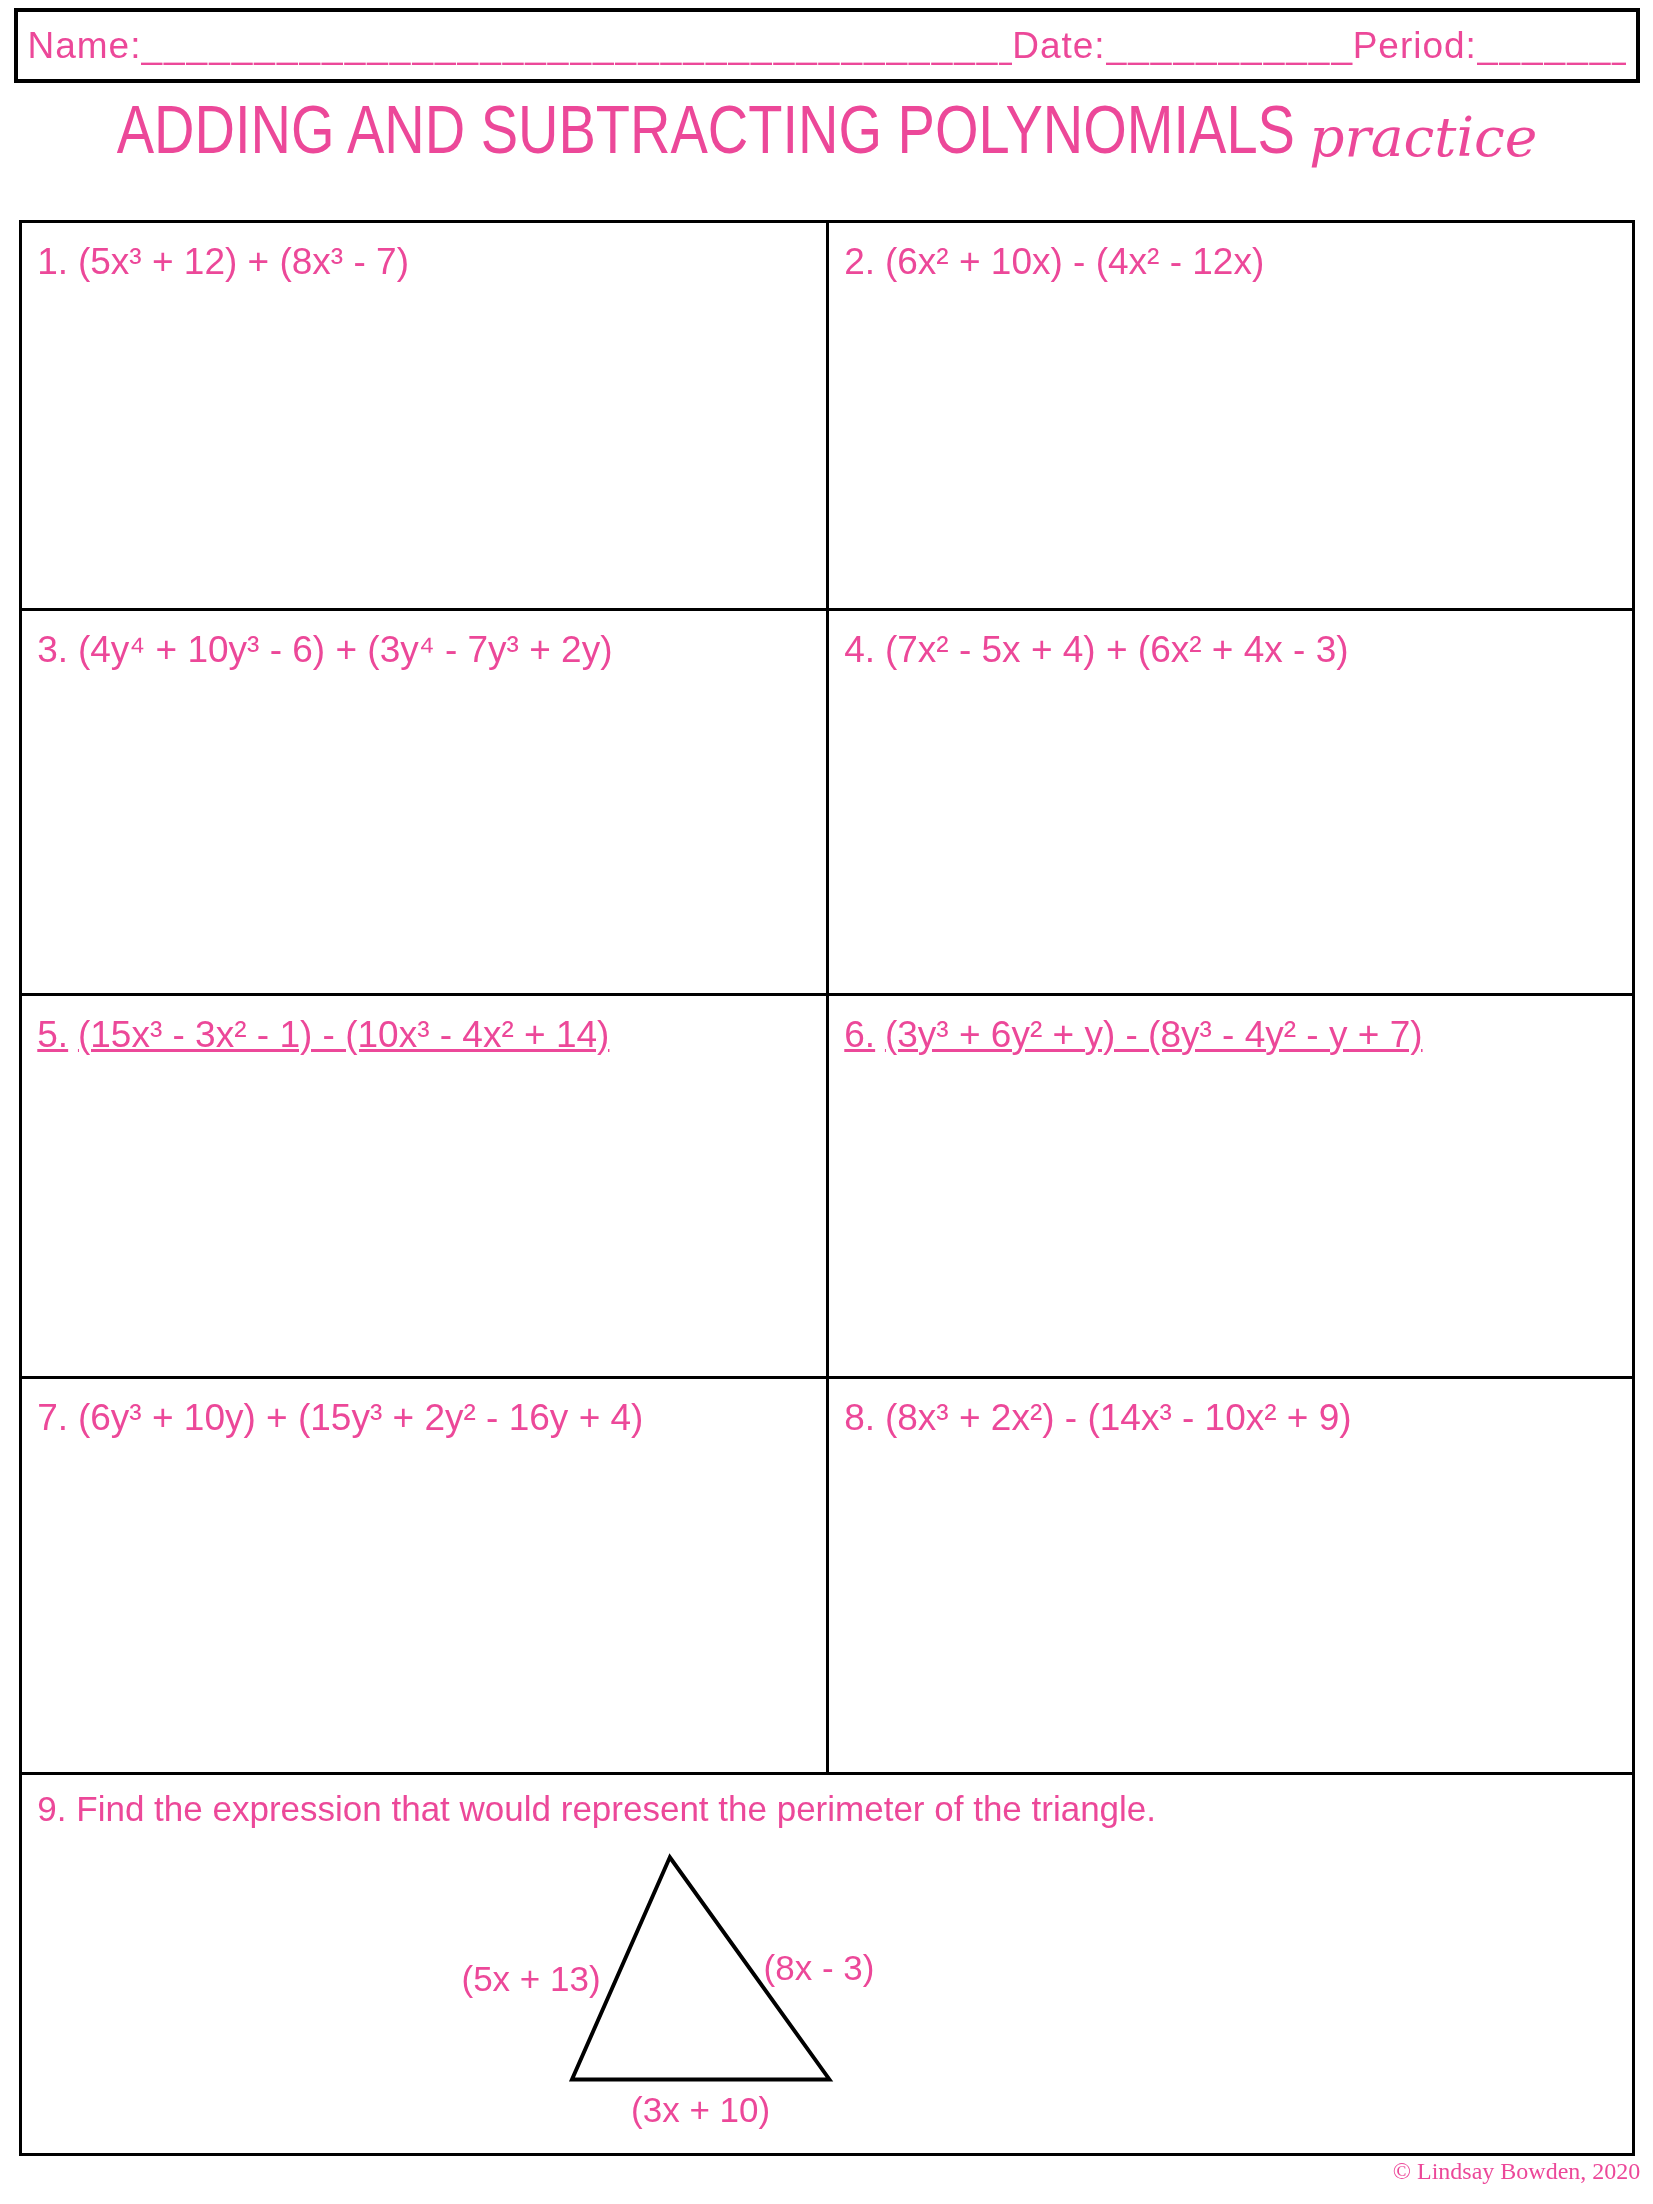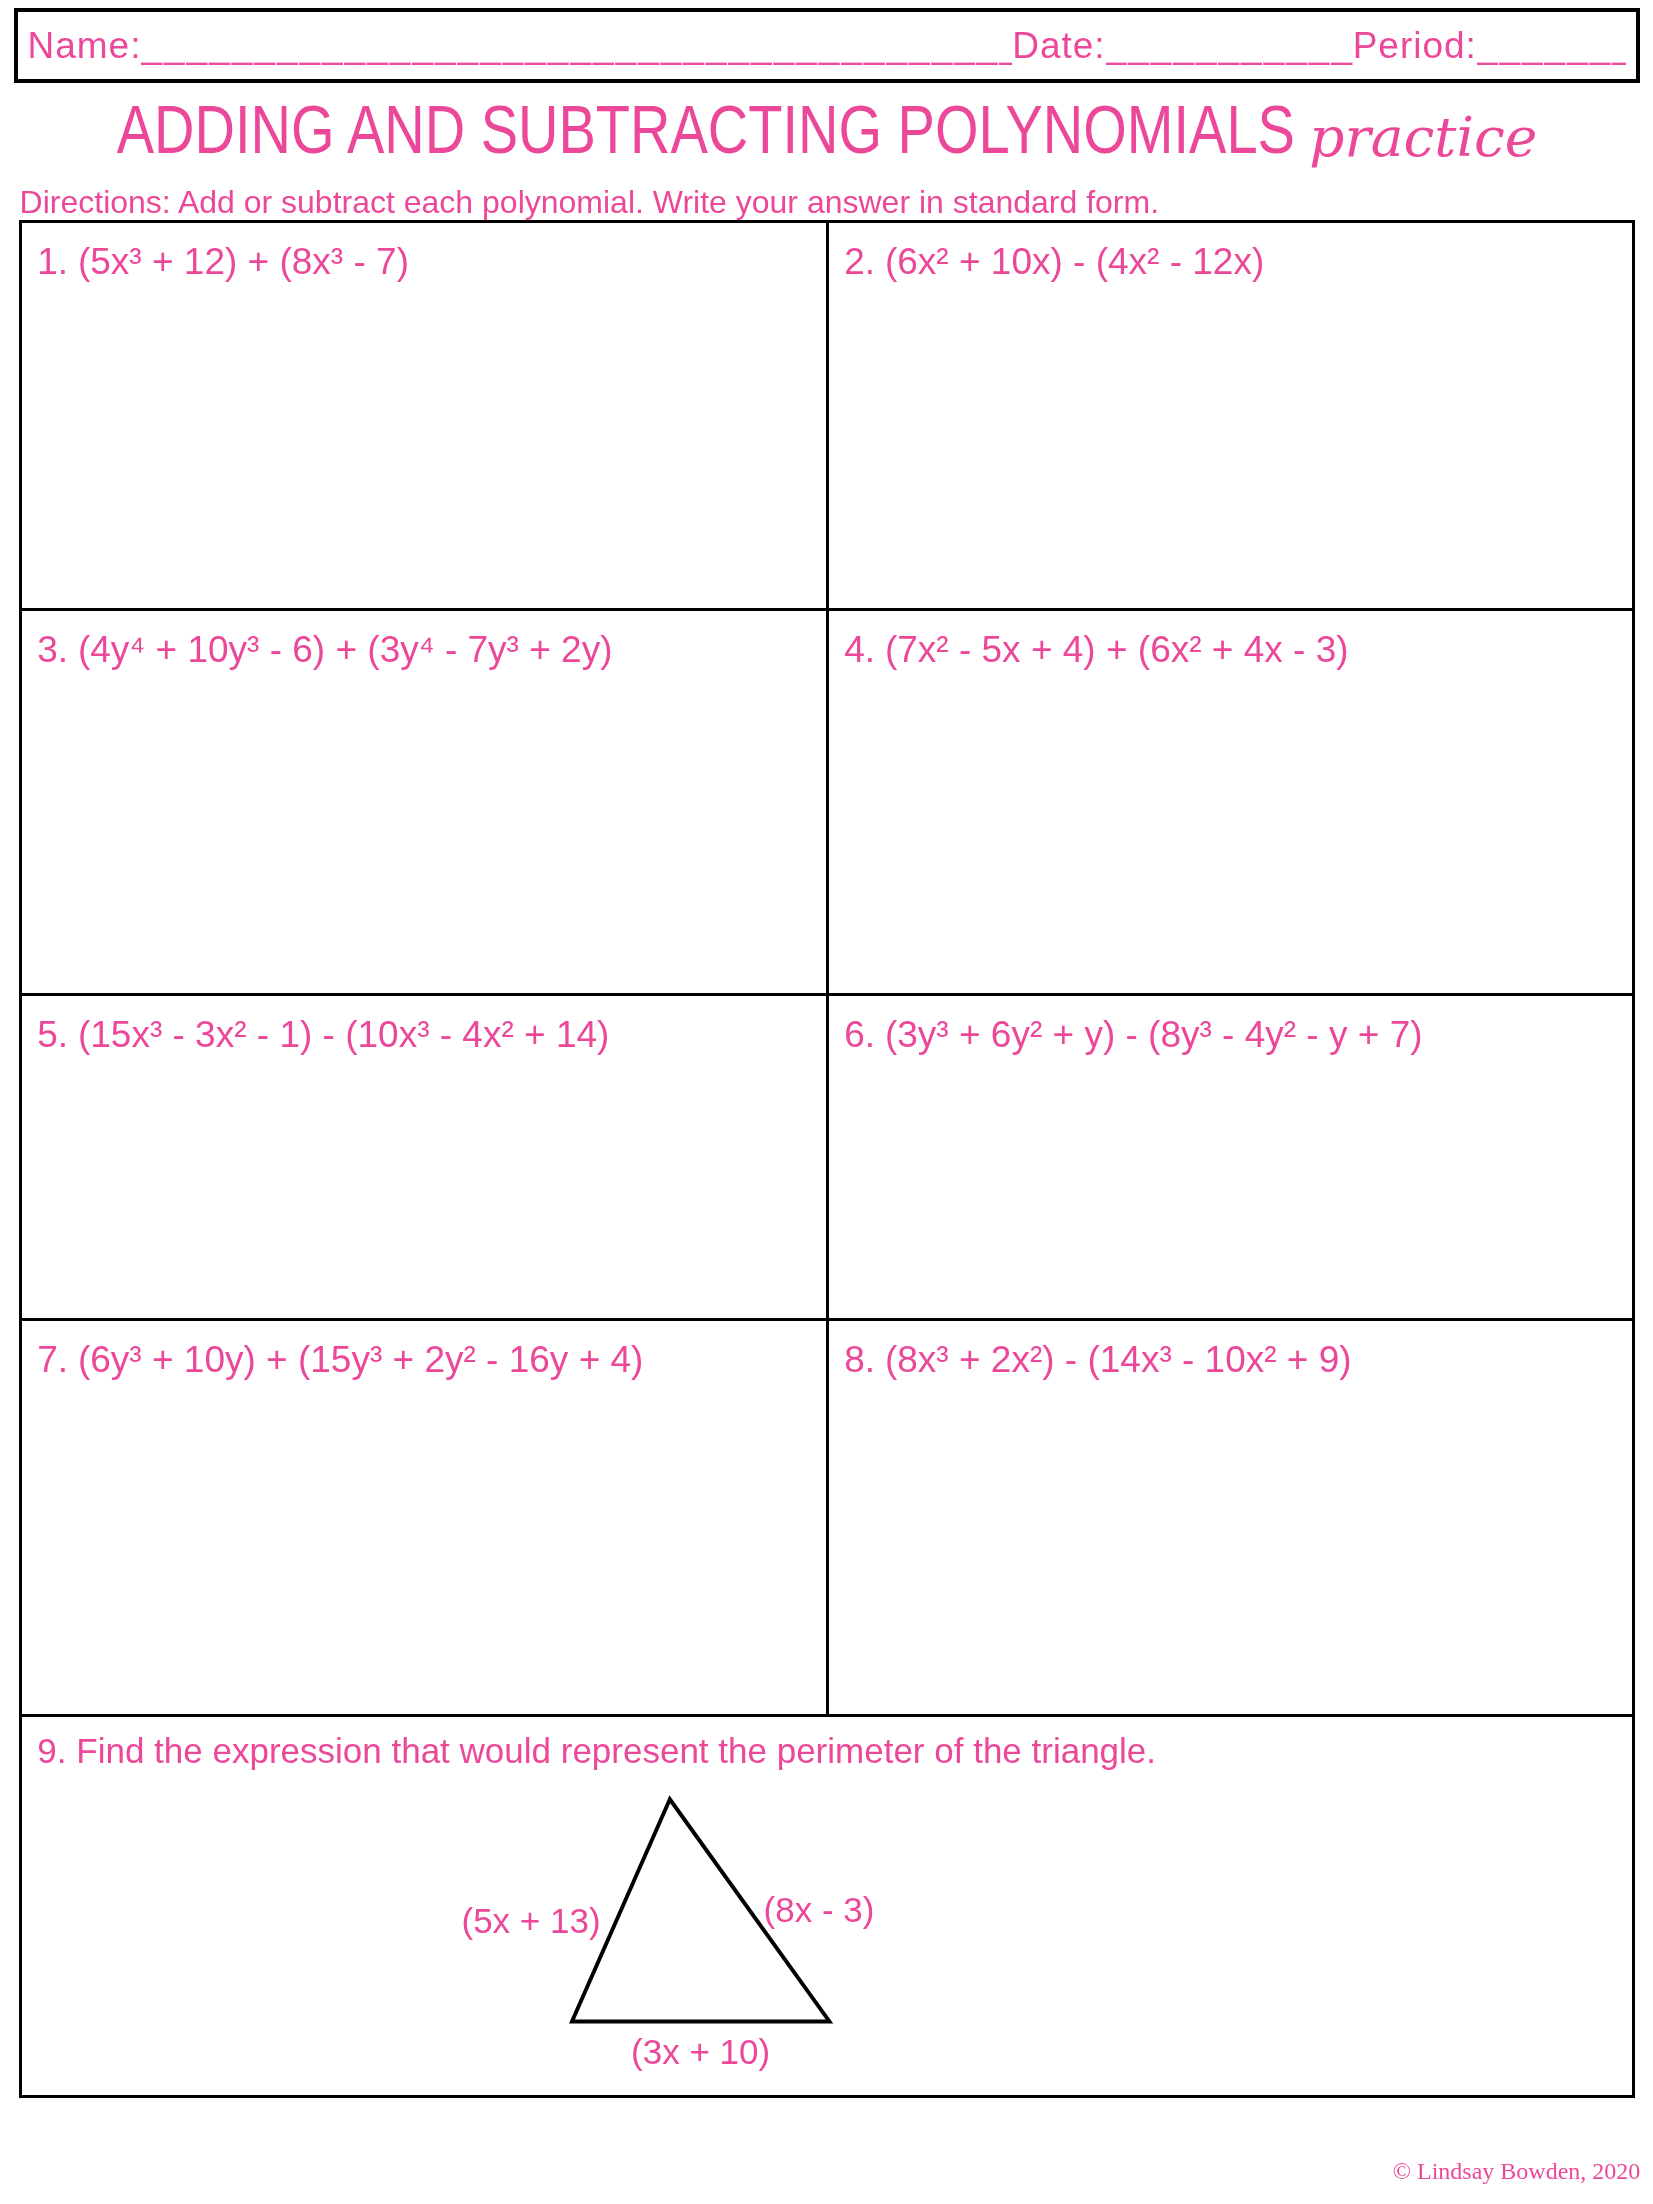--- a/index.html
+++ b/index.html
@@ -82,21 +82,21 @@
   table.worksheet, table.worksheet td { border: 3.9px solid #000; padding-left: 12px; }
   table.worksheet td {
     vertical-align: top;
     padding: 17.6px 15.7px;
     font-size: 37px;
     letter-spacing: 0px;
   }
   td.col-l { width: 807px; }
   tr.row-1 td { height: 388px; }
   tr.row-2 td { height: 385px; }
-  tr.row-3 td { height: 325px; }
+  tr.row-3 td { height: 383px; text-decoration: underline; }
   tr.row-4 td { height: 396px; }
   tr.row-9 td { height: 381px; padding: 13.7px 15.7px; }
   .pnum { margin-right: 9.8px; }
 
   
   .p9-cell { position: relative; }
   .p9-text { font-size: 35px; }
   .triangle-wrap {
     position: absolute;
     left: 0; top: 0;
@@ -132,21 +132,20 @@
     <span class="fill-line fill-date">______________</span>
     <span class="hdr-label">Period:</span>
     <span class="fill-line fill-period">_________</span>
   </div>
 
   <div class="title-row">
     <span class="title-main">ADDING AND SUBTRACTING POLYNOMIALS</span>
     <span class="title-script">practice</span>
   </div>
 
-  <div class="directions">Directions: Add or subtract each polynomial. Write your answer in standard form.</div>
 
   <table class="worksheet">
     <tbody>
         <tr class="row-1">
       <td class="col-l">
         <span class="pnum">1.</span><span>(5x³ + 12) + (8x³ - 7)</span>
       </td>
       <td>
         <span class="pnum">2.</span><span>(6x² + 10x) - (4x² - 12x)</span>
       </td>

